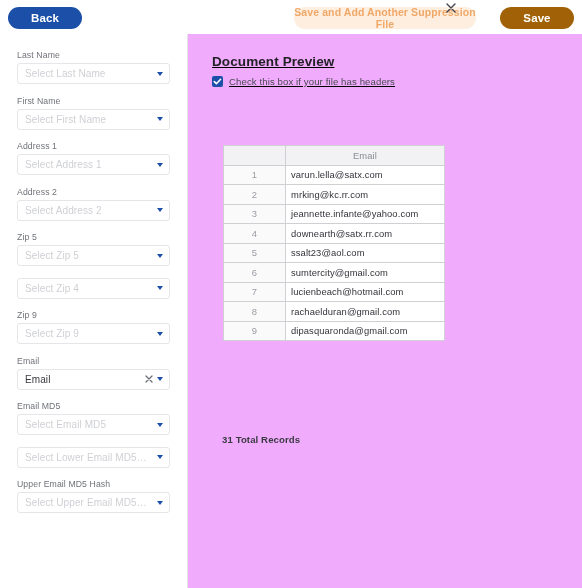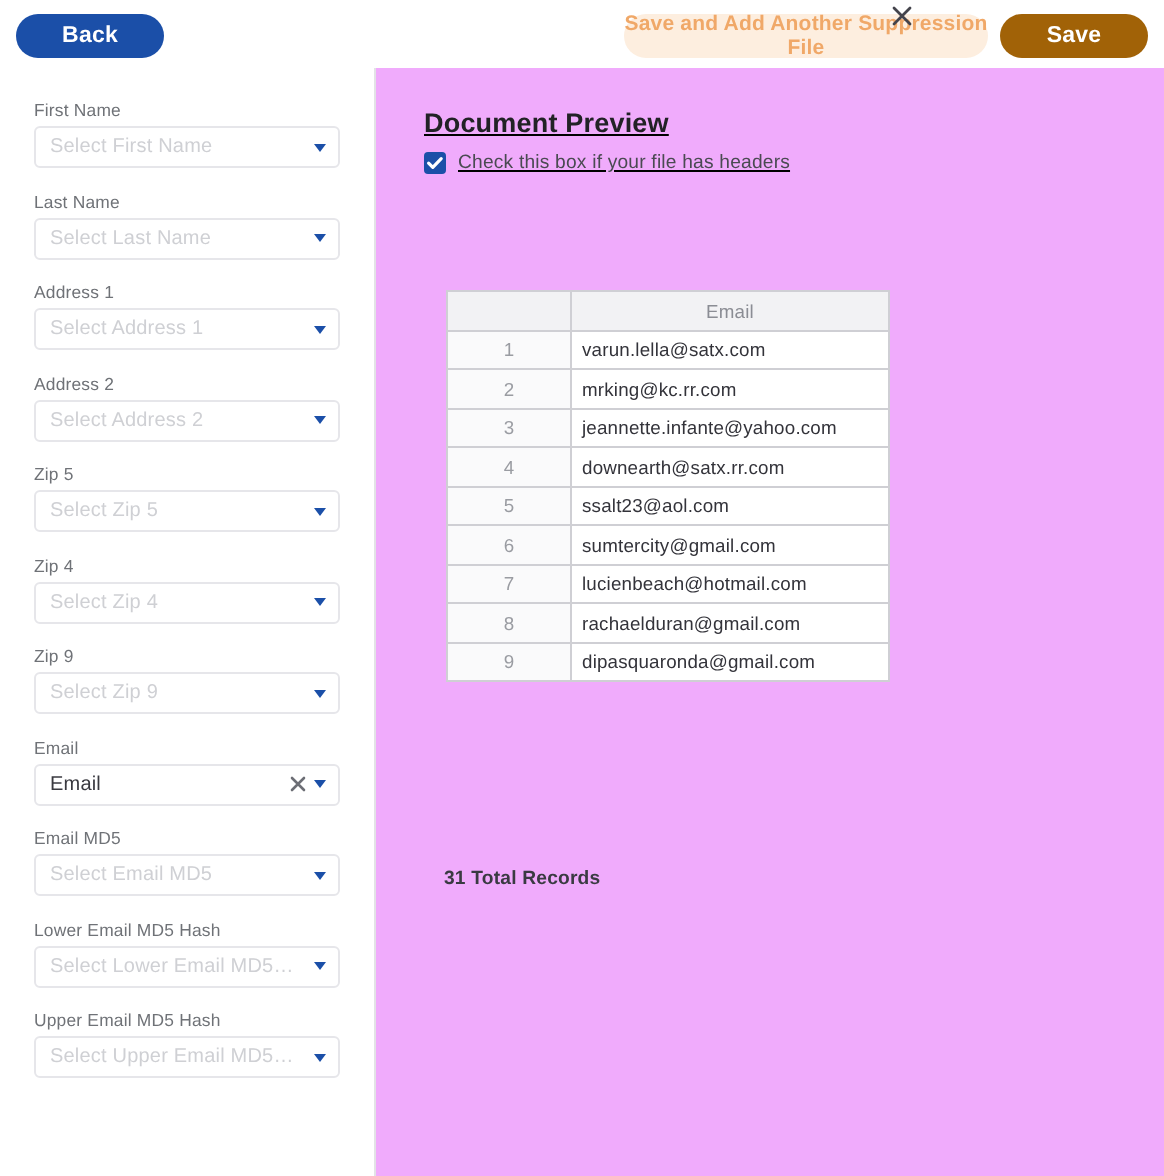--- a/index.html
+++ b/index.html
@@ -30,21 +30,21 @@
   }
   .btn-back {
     left: 8px; top: 7px; width: 74px; height: 22px;
     background: #1b4fa8; color: #ffffff;
   }
   .btn-save {
     left: 500px; top: 7px; width: 74px; height: 22px;
     background: #a16207; color: #ffffff;
   }
   .btn-save-another {
-    left: 312px; top: 7px; width: 182px; height: 22px;
+    left: 294px; top: 7px; width: 182px; height: 22px;
     background: #fdeedf; color: #f0a868; font-weight: bold;
     font-size: 10.5px;
   }
   .close-x {
     position: absolute; right: 3px; top: 1px;
     width: 14px; height: 14px; cursor: pointer; z-index: 30;
   }
   .close-x svg { display: block; }
 
   
@@ -200,36 +200,36 @@
         <path d="M3 3 L11 11 M11 3 L3 11" stroke="#44444c" stroke-width="1.4" fill="none" stroke-linecap="round"></path>
       </svg>
     </div>
   </div>
 
   <div class="sidebar">
 
     <div class="form-list">
 
       <div class="field">
+        <div class="field-label">Last Name</div>
+        <div class="field-control">
+          <span class="field-value">Select Last Name</span>
+          <span class="chev"></span>
+        </div>
+      </div>
+
+      <div class="field">
         <div class="field-label">First Name</div>
         <div class="field-control">
           <span class="field-value">Select First Name</span>
           <span class="chev"></span>
         </div>
       </div>
 
       <div class="field">
-        <div class="field-label">Last Name</div>
-        <div class="field-control">
-          <span class="field-value">Select Last Name</span>
-          <span class="chev"></span>
-        </div>
-      </div>
-
-      <div class="field">
         <div class="field-label">Address 1</div>
         <div class="field-control">
           <span class="field-value">Select Address 1</span>
           <span class="chev"></span>
         </div>
       </div>
 
       <div class="field">
         <div class="field-label">Address 2</div>
         <div class="field-control">
@@ -240,21 +240,20 @@
 
       <div class="field">
         <div class="field-label">Zip 5</div>
         <div class="field-control">
           <span class="field-value">Select Zip 5</span>
           <span class="chev"></span>
         </div>
       </div>
 
       <div class="field">
-        <div class="field-label">Zip 4</div>
         <div class="field-control">
           <span class="field-value">Select Zip 4</span>
           <span class="chev"></span>
         </div>
       </div>
 
       <div class="field">
         <div class="field-label">Zip 9</div>
         <div class="field-control">
           <span class="field-value">Select Zip 9</span>
@@ -277,21 +276,20 @@
 
       <div class="field">
         <div class="field-label">Email MD5</div>
         <div class="field-control">
           <span class="field-value">Select Email MD5</span>
           <span class="chev"></span>
         </div>
       </div>
 
       <div class="field">
-        <div class="field-label">Lower Email MD5 Hash</div>
         <div class="field-control">
           <span class="field-value">Select Lower Email MD5 Hash</span>
           <span class="chev"></span>
         </div>
       </div>
 
       <div class="field">
         <div class="field-label">Upper Email MD5 Hash</div>
         <div class="field-control">
           <span class="field-value">Select Upper Email MD5 Hash</span>

